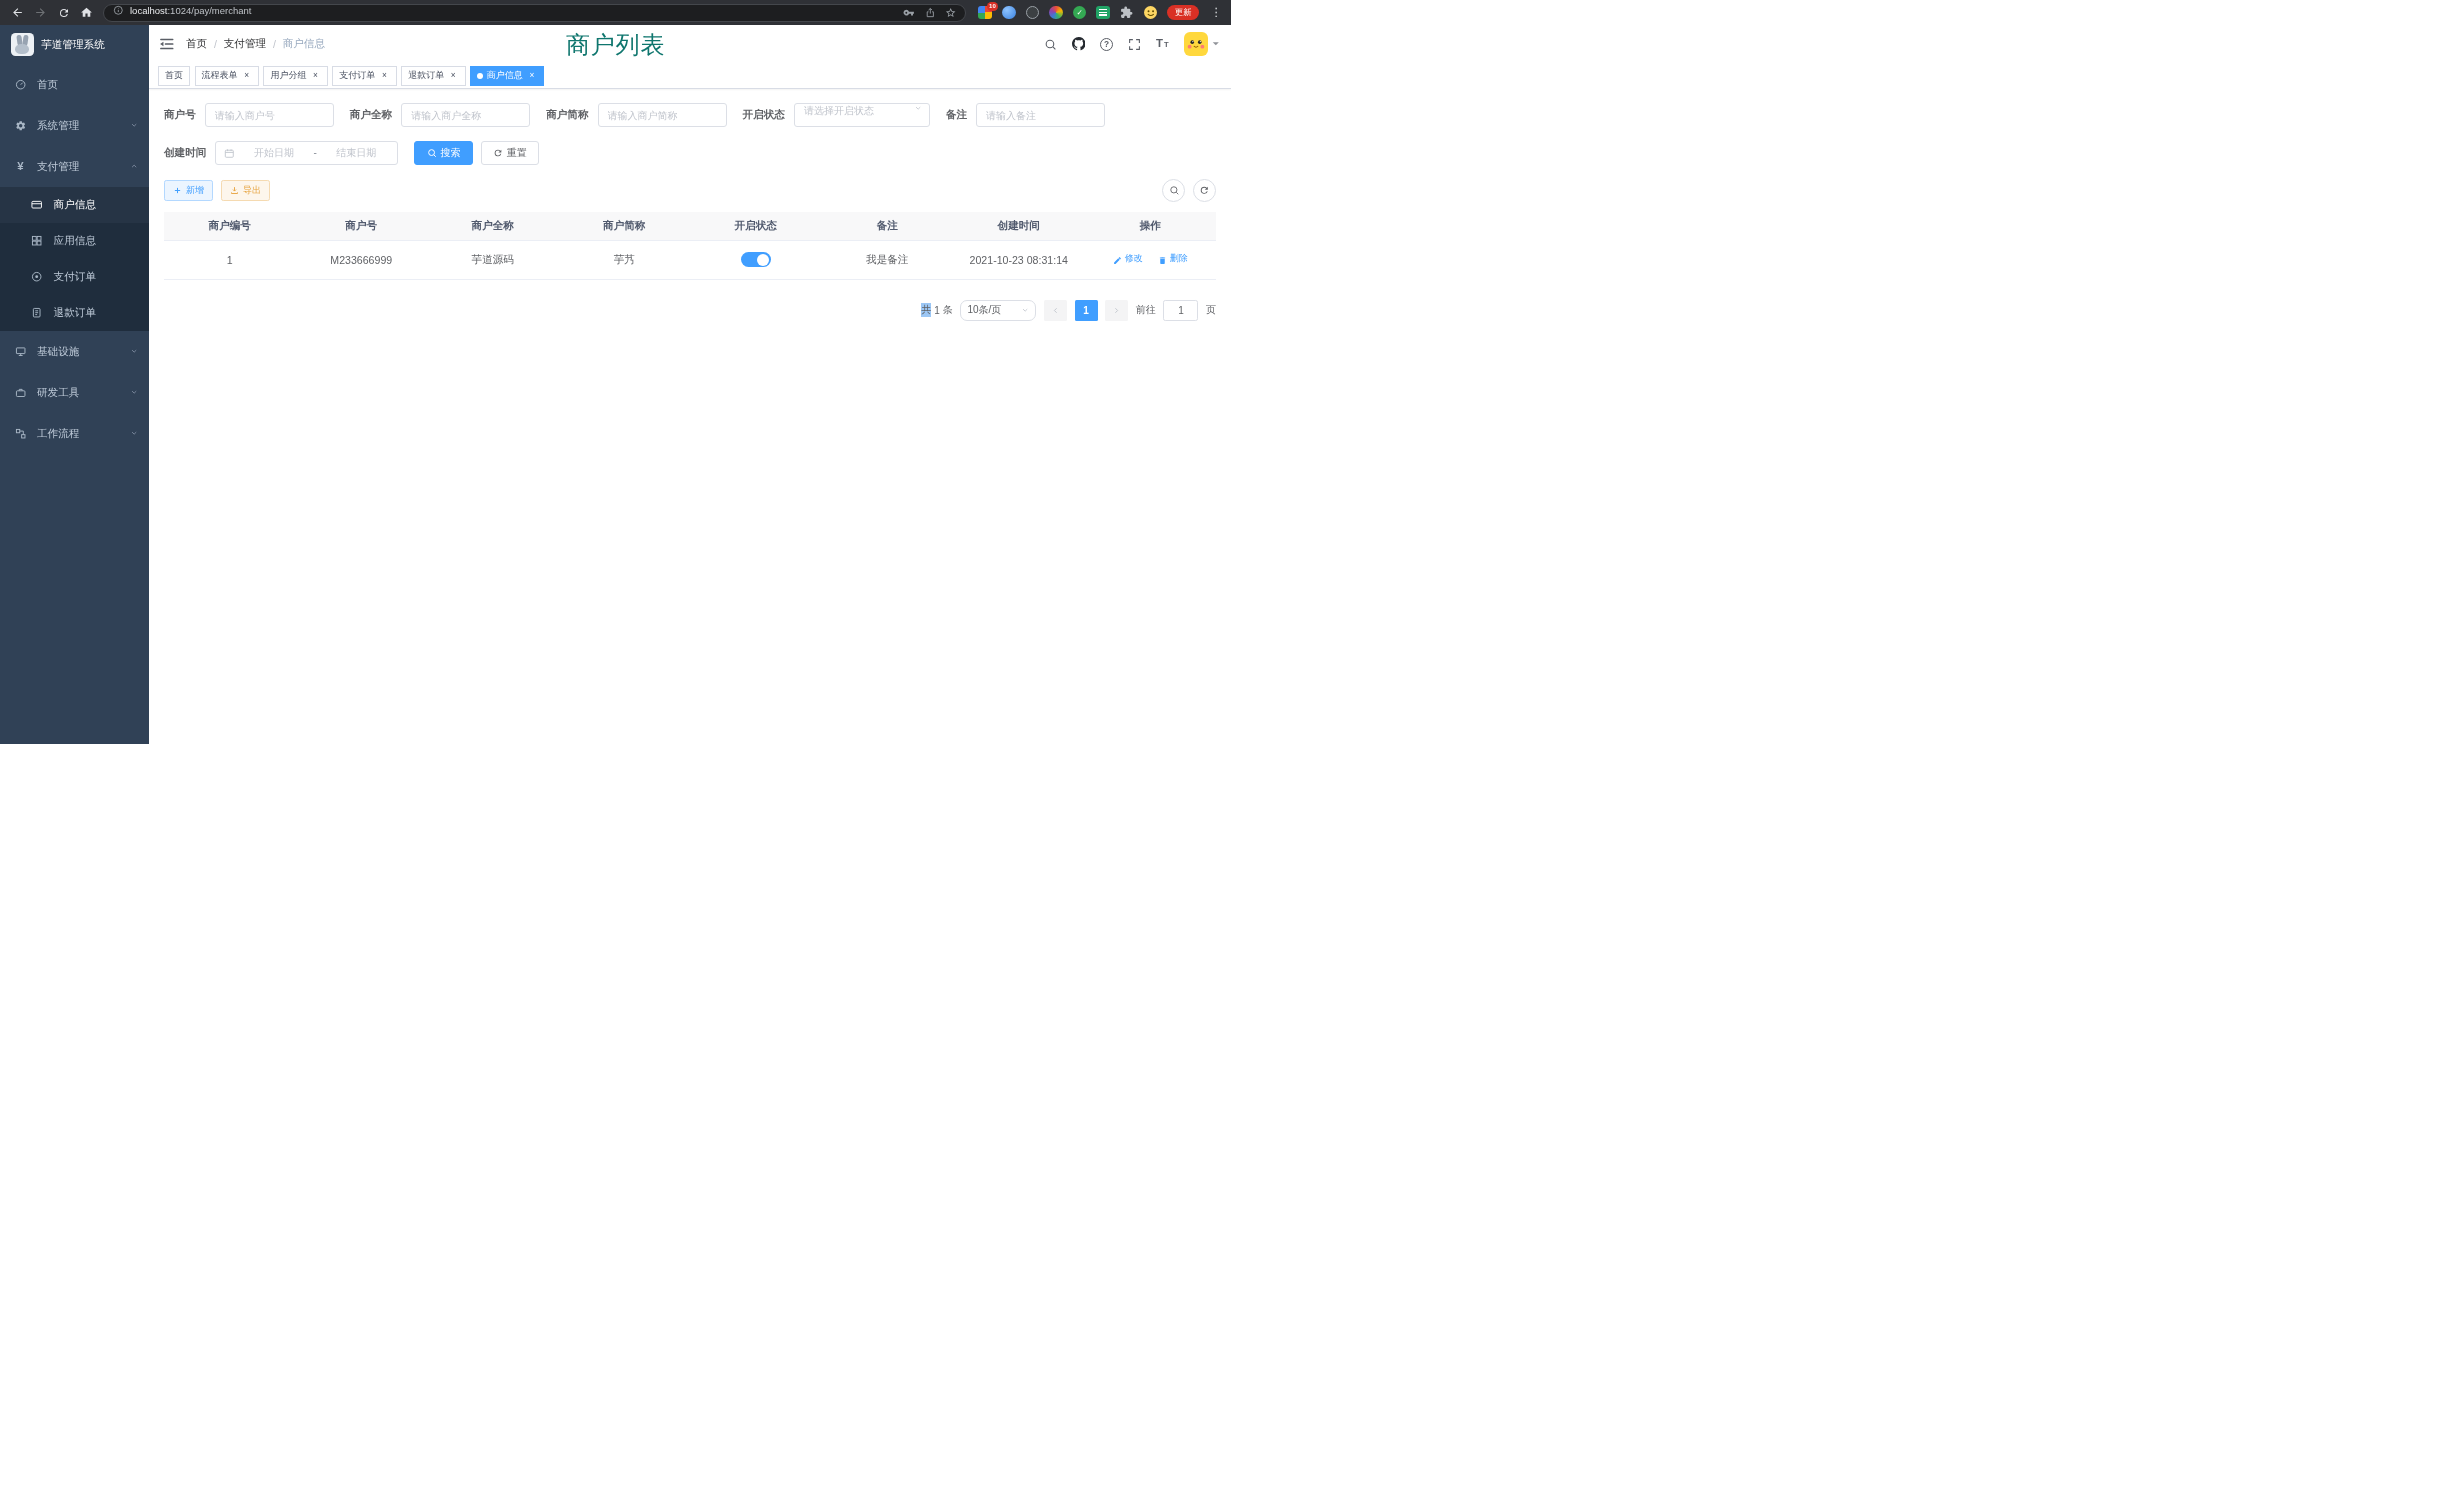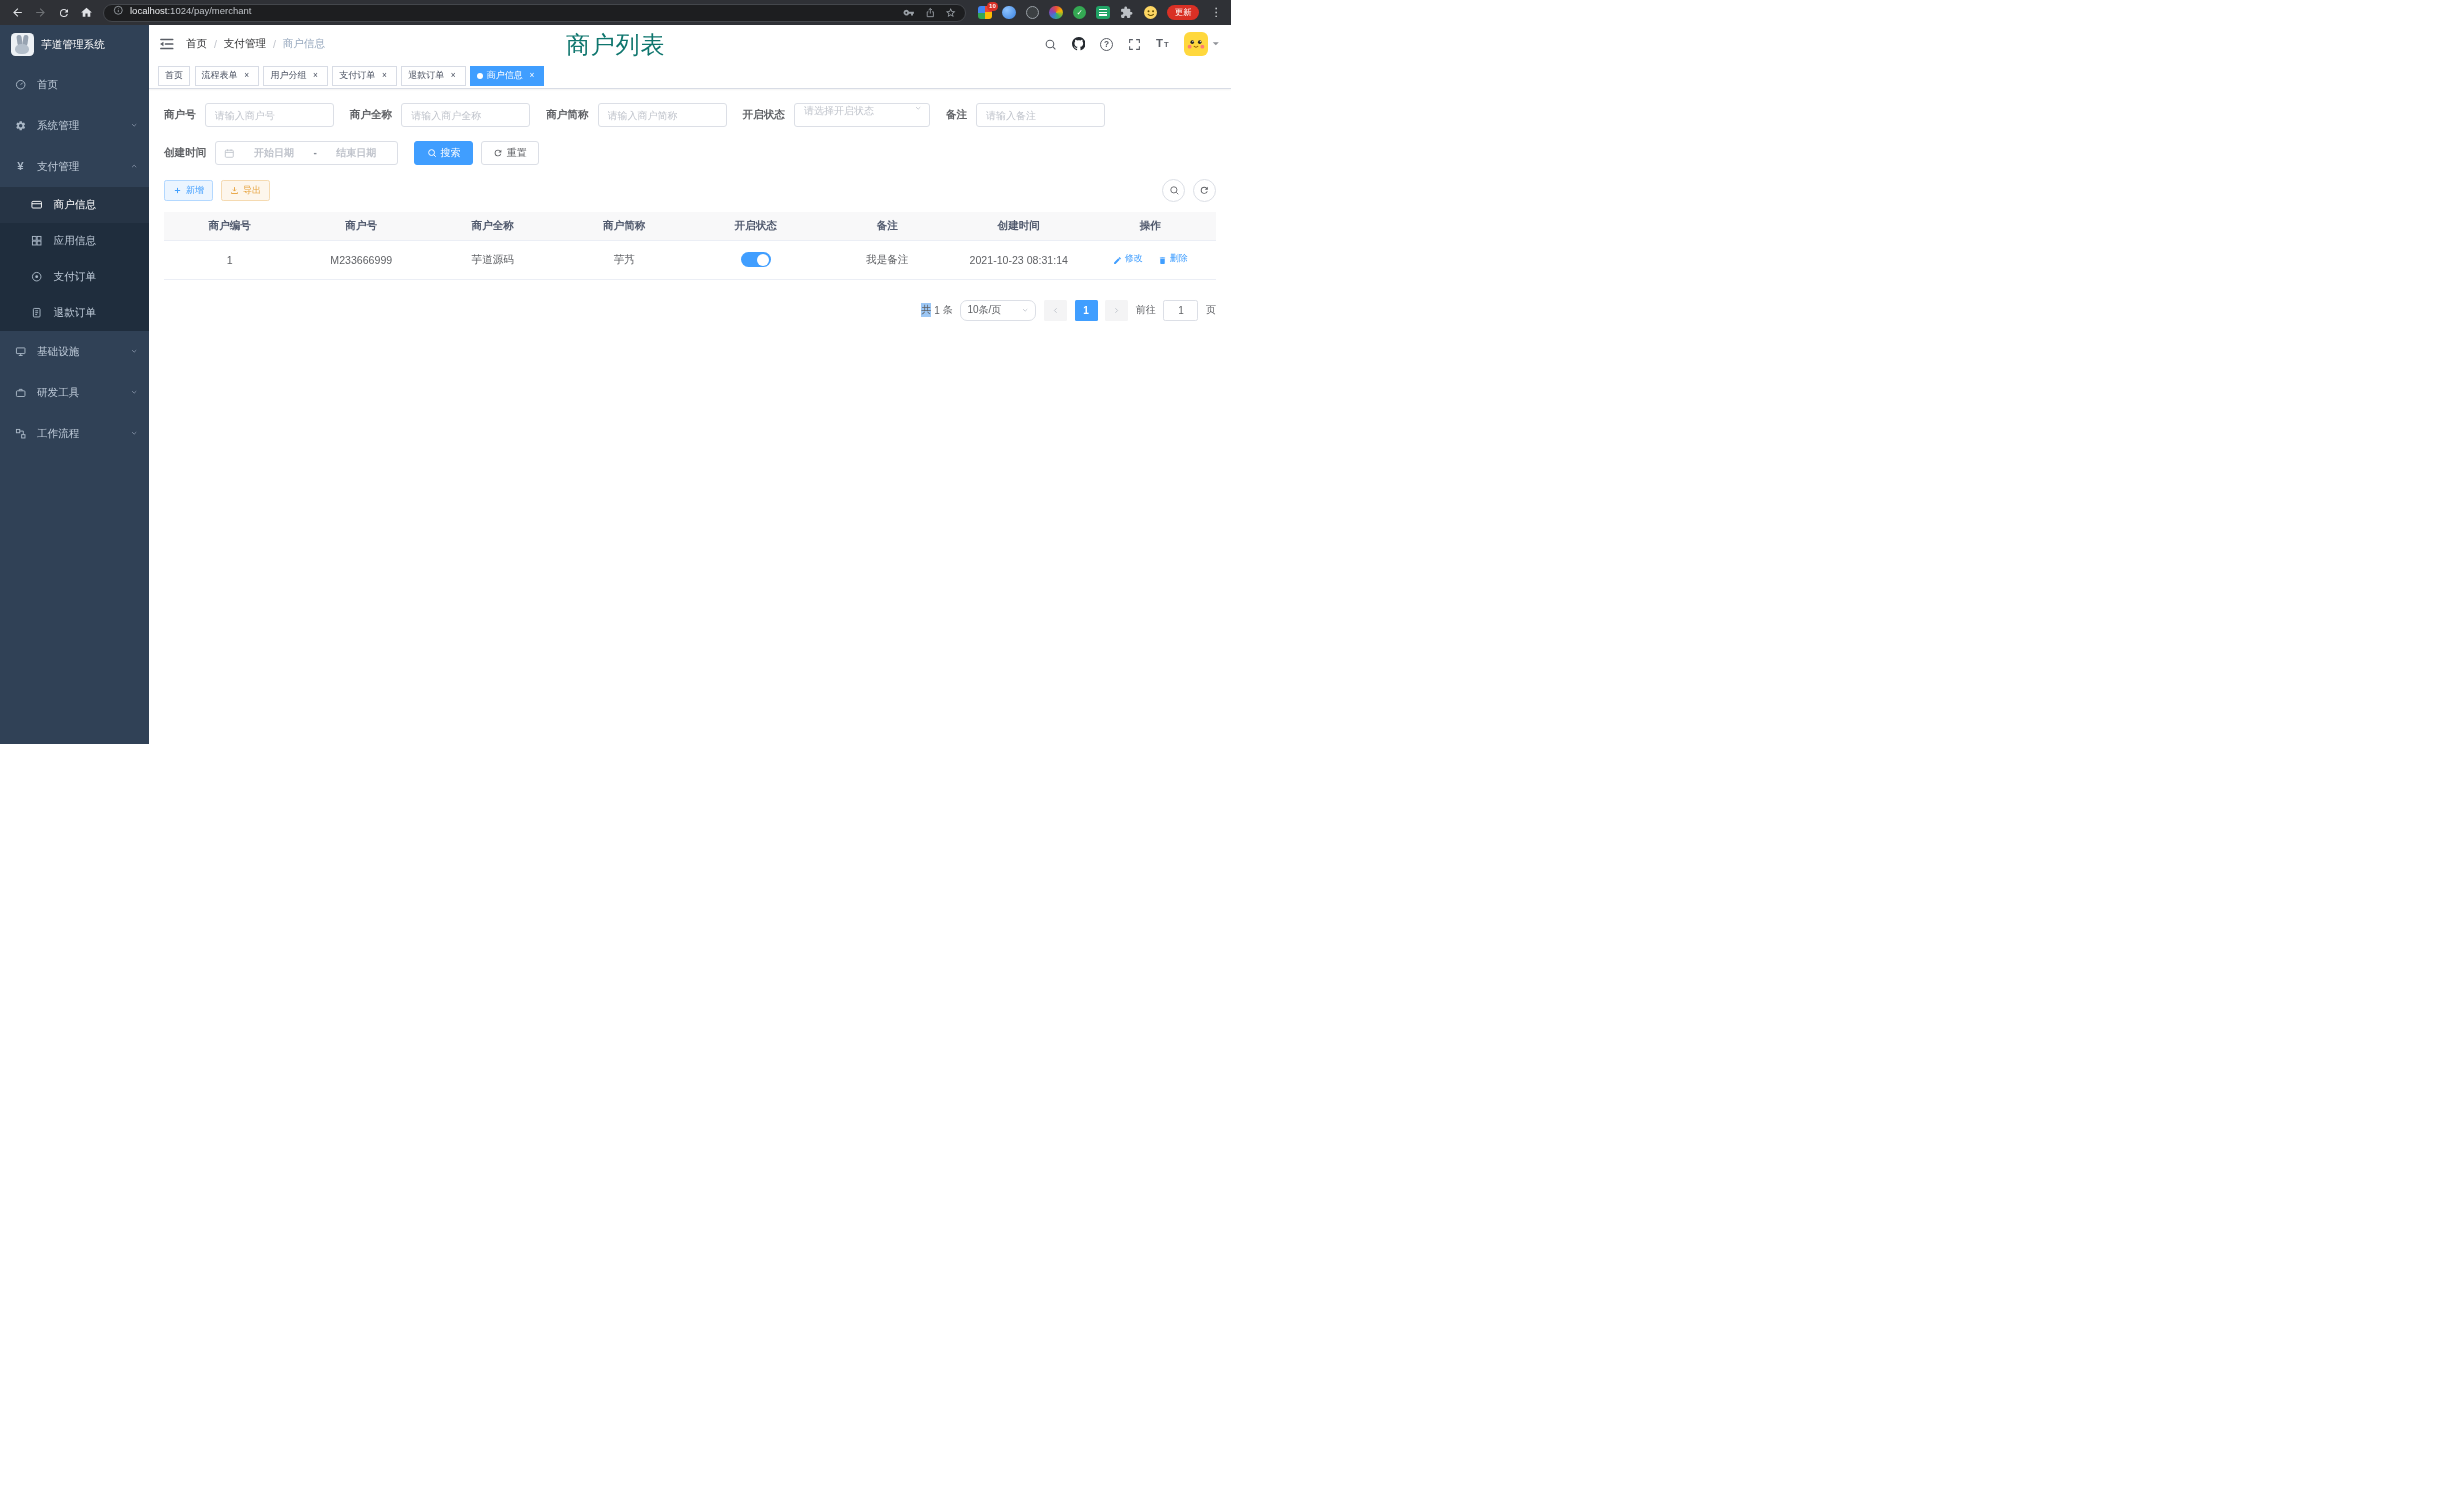--- a/index.html
+++ b/index.html
@@ -82,21 +82,21 @@
 
 .content{flex:1;padding:14.4px 15px 0;background:#fff;overflow:hidden;}
 .form-row{display:flex;align-items:center;margin-bottom:13.6px;}
 .form-item{display:flex;align-items:center;margin-right:16px;}
 .form-label{font-size:10.6px;font-weight:700;color:#606266;margin-right:9px;white-space:nowrap;}
 .el-input{width:129px;height:24px;border:0.8px solid #dcdfe6;border-radius:3px;padding:0 9px;font-size:10px;color:#606266;background:#fff;}
 .el-input::placeholder{color:#c0c4cc;}
 .el-select{width:136px;height:24px;border:0.8px solid #dcdfe6;border-radius:3px;display:flex;align-items:flex-start;justify-content:space-between;padding:0 6.8px 0 9px;background:#fff;cursor:pointer;}
 .sel-ph{font-size:10px;color:#c0c4cc;white-space:nowrap;}
 .sel-chev{color:#c0c4cc;display:flex;}
-.date-range{width:183px;height:24px;border:0.8px solid #dcdfe6;border-radius:3px;display:flex;align-items:center;padding:0 7.6px;gap:6px;background:#fff;cursor:pointer;font-weight:bold;}
+.date-range{width:183px;height:24px;border:0.8px solid #dcdfe6;border-radius:3px;display:flex;align-items:center;padding:0 7.6px;gap:6px;background:#fff;cursor:pointer;}
 .cal-icon{color:#c0c4cc;display:flex;flex:none;}
 .dr-ph{font-size:10px;color:#c0c4cc;flex:1;text-align:center;white-space:nowrap;}
 .dr-sep{font-size:10px;color:#8a9099;flex:none;}
 .btn{height:24px;padding:0 11.4px;border-radius:3px;font-size:10px;display:inline-flex;align-items:center;gap:3.8px;border:0.8px solid #dcdfe6;background:#fff;color:#606266;white-space:nowrap;}
 .btn-primary{background:#409eff;border-color:#409eff;color:#fff;}
 .bicon{display:flex;}
 .ml10{margin-left:7.6px;}
 .toolbar-row{display:flex;align-items:center;margin:3px 0 10.6px;}
 .btn-mini{height:21px;padding:0 8.3px;font-size:9px;border-radius:2.3px;}
 .btn-plain-primary{background:#ecf5ff;border-color:#b3d8ff;color:#409eff;}

